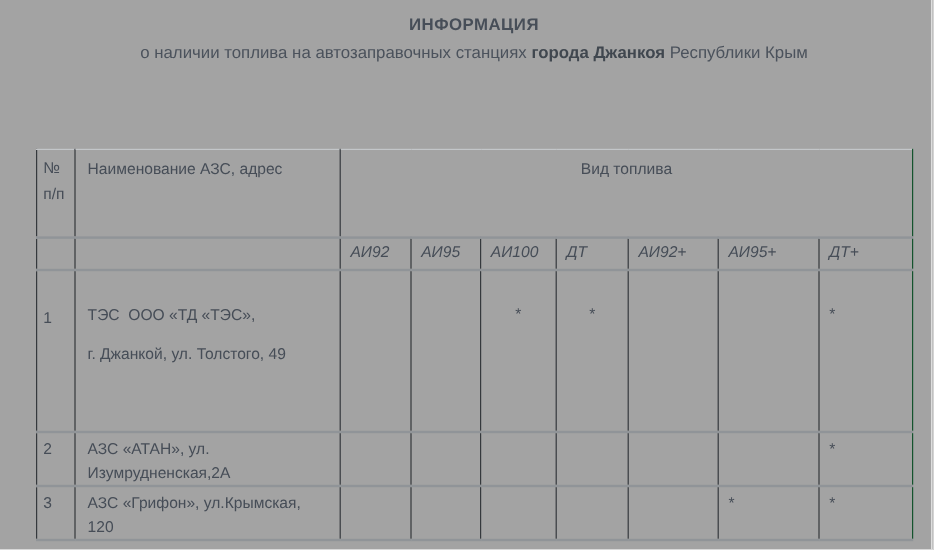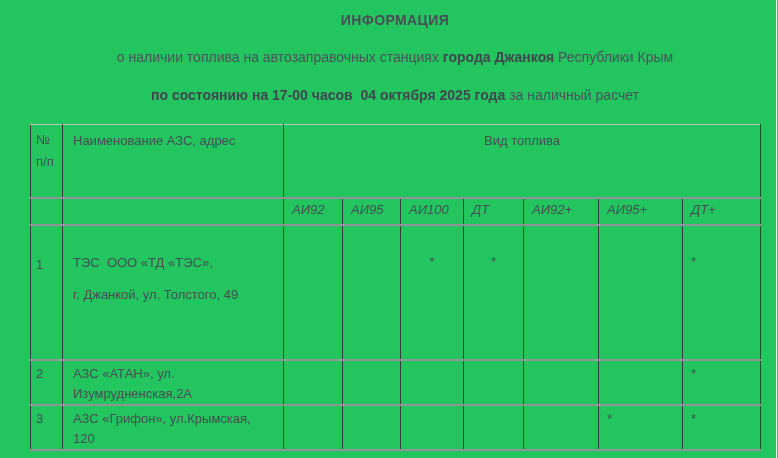--- a/index.html
+++ b/index.html
@@ -3,39 +3,39 @@
 <meta charset="utf-8">
 <style>
   * { margin: 0; padding: 0; box-sizing: border-box; }
   html, body {
     width: 778px; height: 458px;
     background: #ffffff;
     overflow: hidden;
     font-family: "Liberation Sans", "DejaVu Sans", sans-serif;
     color: #464d57;
   }
-  .page { position: relative; width: 778px; height: 458px; background: #22c55e; }
+  .page { position: relative; width: 778px; height: 458px; background: #a3a3a3; }
   .screen-edge {
     position: absolute; top: 0; bottom: 0; right: 1px; width: 1px;
     background: #ededed;
   }
 
   
   .doc-header {
     position: absolute; left: 30px; top: 0; width: 730px;
     text-align: center;
   }
   .doc-title {
     margin-top: 12px;
     font-size: 14px; line-height: 16px;
     font-weight: 700; letter-spacing: 0.4px;
     color: #474e58;
   }
   .doc-sub { font-size: 14px; line-height: 16px; color: #4b525c; }
-  .doc-sub1 { margin-top: 21px; }
+  .doc-sub1 { margin-top: 7px; }
   .doc-sub2 { margin-top: 22px; }
   .doc-sub .b { font-weight: 700; color: #40474f; }
 
   
   table.fuel {
     position: absolute; left: 30px; top: 124px;
     width: 730px;
     border-collapse: collapse;
     table-layout: fixed;
     font-size: 13px;
@@ -80,21 +80,20 @@
   tr.r1 td.fuel { padding-top: 26px; }
 </style>
 </head>
 <body>
 
 <div class="page">
 
   <div class="doc-header">
     <div class="doc-title">ИНФОРМАЦИЯ</div>
     <div class="doc-sub doc-sub1"><span>о наличии топлива на автозаправочных станциях </span><span class="b">города Джанкоя</span><span> Республики Крым</span></div>
-    <div class="doc-sub doc-sub2"><span class="b">по состоянию на 17-00 часов&nbsp; 04 октября 2025 года</span><span> за наличный расчет</span></div>
   </div>
 
   <table class="fuel">
     <colgroup>
       <col style="width:32px">
         <col style="width:221px">
       <col style="width:59px">
         <col style="width:58px">
         <col style="width:63px">
       <col style="width:60px">

